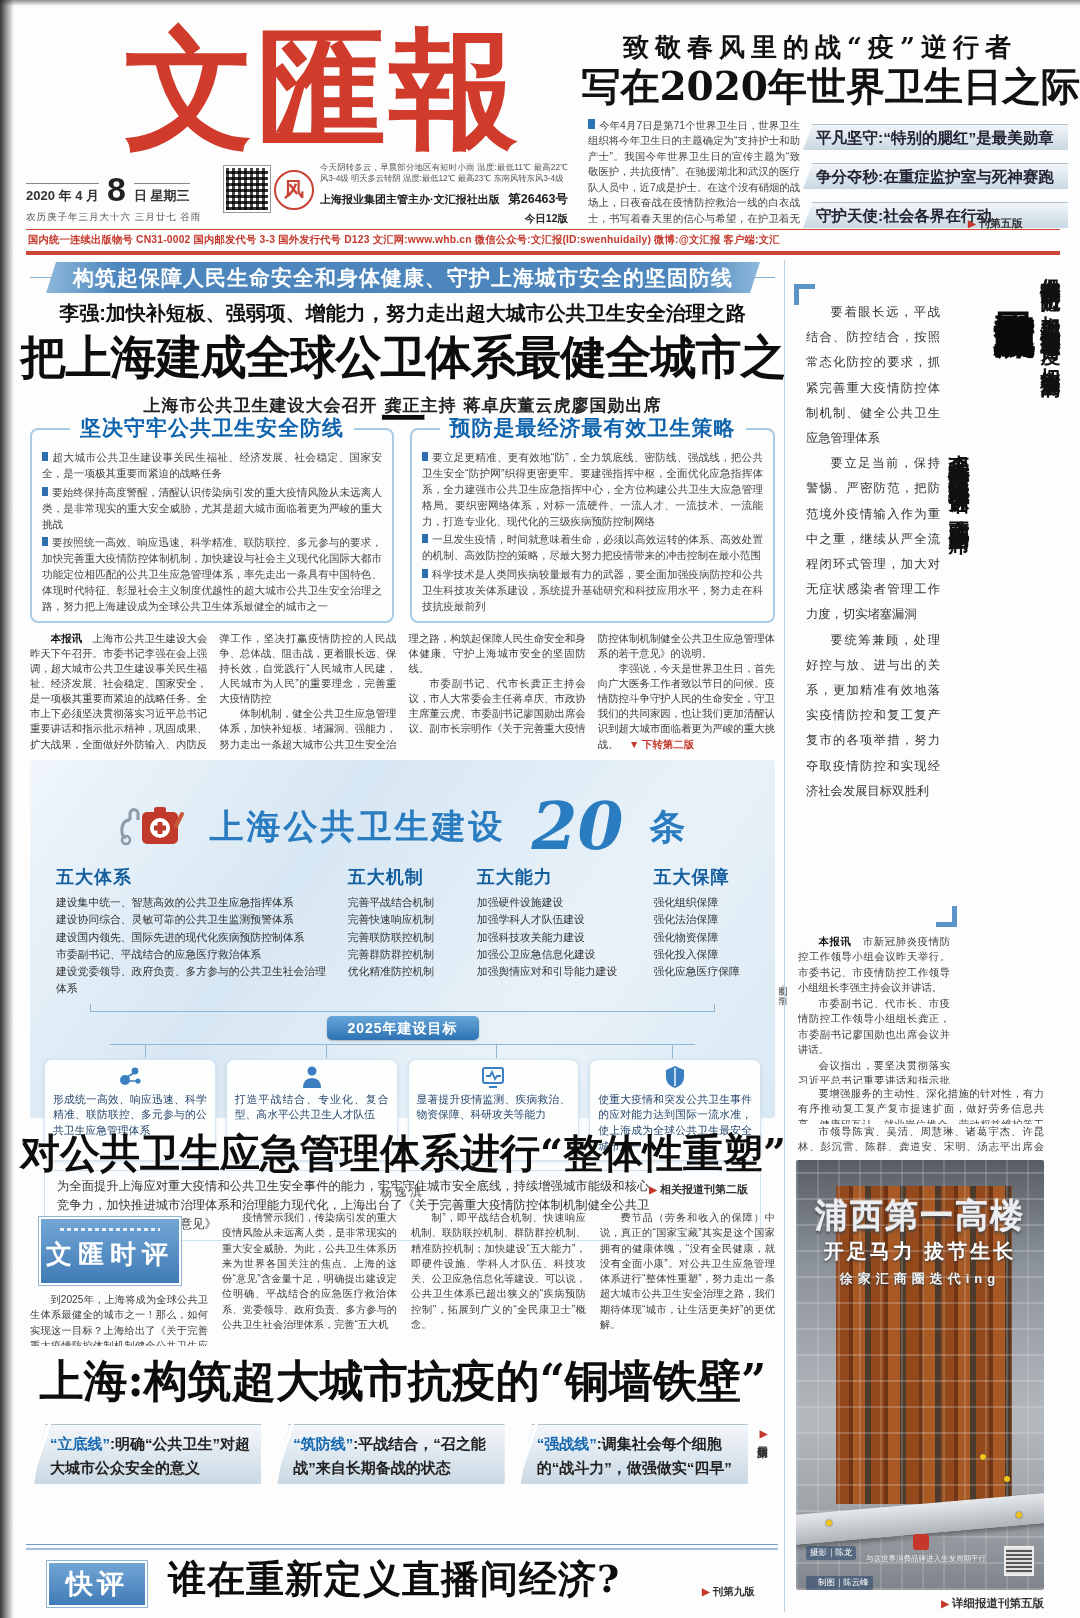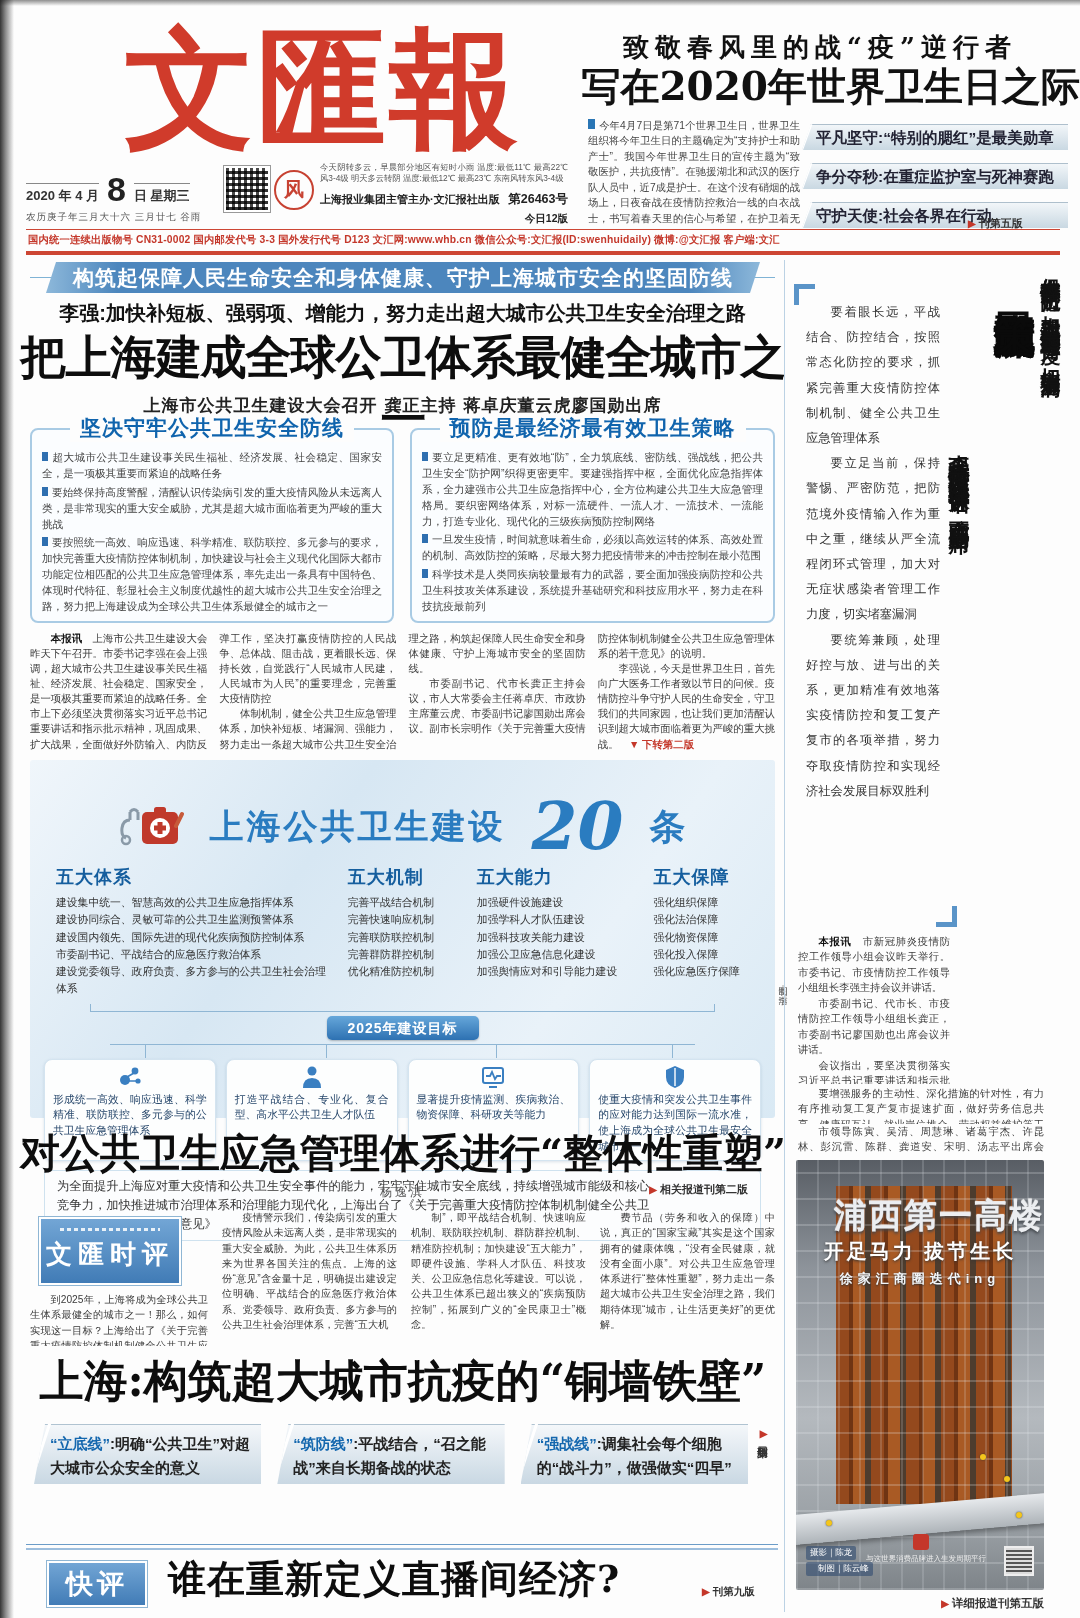--- a/index.html
+++ b/index.html
@@ -158,21 +158,21 @@
   #photo{left:796px;top:1160px;width:248px;height:430px;border-radius:2px;overflow:hidden;
     background:linear-gradient(180deg,#585d64 0%,#8d939a 25%,#b4b9be 60%,#9aa0a5 85%,#7e8489 100%);}
   #pillars{position:absolute;left:16%;right:13%;top:6%;bottom:20%;
     background:repeating-linear-gradient(90deg,#94491d 0 13px,#6f3413 13px 17px,#a95a24 17px 29px,#4d3c2e 29px 35px);}
   #scaffold{position:absolute;inset:0;
     background:repeating-linear-gradient(0deg,rgba(235,238,241,.22) 0 2px,transparent 2px 26px),
                repeating-linear-gradient(90deg,rgba(225,230,235,.18) 0 2px,transparent 2px 21px);}
   #walkway{position:absolute;left:-4px;right:-4px;bottom:13%;height:7%;
     background:linear-gradient(#e6e9ec,#aeb4b9);transform:skewY(-5deg);box-shadow:0 3px 5px rgba(0,0,0,.35);}
   .helmet{position:absolute;width:6px;height:6px;border-radius:50%;background:#f4c61c;box-shadow:0 0 2px #333;}
-  #photo-title{position:absolute;top:34px;left:0;width:100%;text-align:right;font-size:33px;font-weight:900;
+  #photo-title{position:absolute;top:34px;left:0;width:100%;text-align:center;font-size:33px;font-weight:900;
     letter-spacing:2px;color:#eceef1;text-shadow:0 2px 3px #42464b,0 -1px 1px #fff;}
   #photo-sub{position:absolute;top:78px;left:0;width:100%;text-align:center;font-size:20px;font-weight:900;
     color:#fff;letter-spacing:3px;text-shadow:0 1px 3px #333;}
   #photo-tag{position:absolute;top:110px;left:0;width:100%;text-align:center;font-size:13px;font-weight:bold;
     color:#f2f5f8;letter-spacing:5px;text-shadow:0 1px 2px #333;}
   .photo-credit{position:absolute;left:10px;font-size:8.5px;color:#fff;background:rgba(40,70,110,.55);
     padding:1px 4px;border-radius:2px;}
   #photo-caption-sm{position:absolute;bottom:26px;left:70px;font-size:7.5px;color:#eee;}
   #photo-qr{position:absolute;right:10px;bottom:14px;width:26px;height:26px;background:
     repeating-linear-gradient(0deg,#ddd 0 2px,#555 2px 4px),repeating-linear-gradient(90deg,rgba(221,221,221,.8) 0 2px,rgba(85,85,85,.8) 2px 4px);
@@ -432,19 +432,19 @@
     <div id="scaffold"></div>
     <div id="walkway"></div>
     <span class="helmet" style="right:34px;bottom:108px;"></span>
     <span class="helmet" style="right:58px;bottom:130px;"></span>
     <span class="helmet" style="right:22px;bottom:72px;"></span>
     <span class="helmet" style="left:30px;bottom:64px;"></span>
     <div id="photo-title">浦西第一高楼</div>
     <div id="photo-sub">开足马力  拔节生长</div>
     <div id="photo-tag">徐家汇商圈迭代ing</div>
     <span class="photo-credit" style="bottom:30px;">摄影｜陈龙</span>
-    <span class="photo-credit" style="bottom:14px;padding-left:12px;">制图｜陈云峰</span>
+    <span class="photo-credit" style="bottom:0;padding-left:12px;">制图｜陈云峰</span>
     <span id="photo-caption-sm">与这世界消费品牌进入生发周期平行</span>
     <span id="photo-seal"></span>
     <span id="photo-qr"></span>
   </div>
   <div class="abs" id="photo-ref"><span class="arrow">▶</span><span>详细报道刊第五版</span></div>
 </div>
 
 </body></html>

